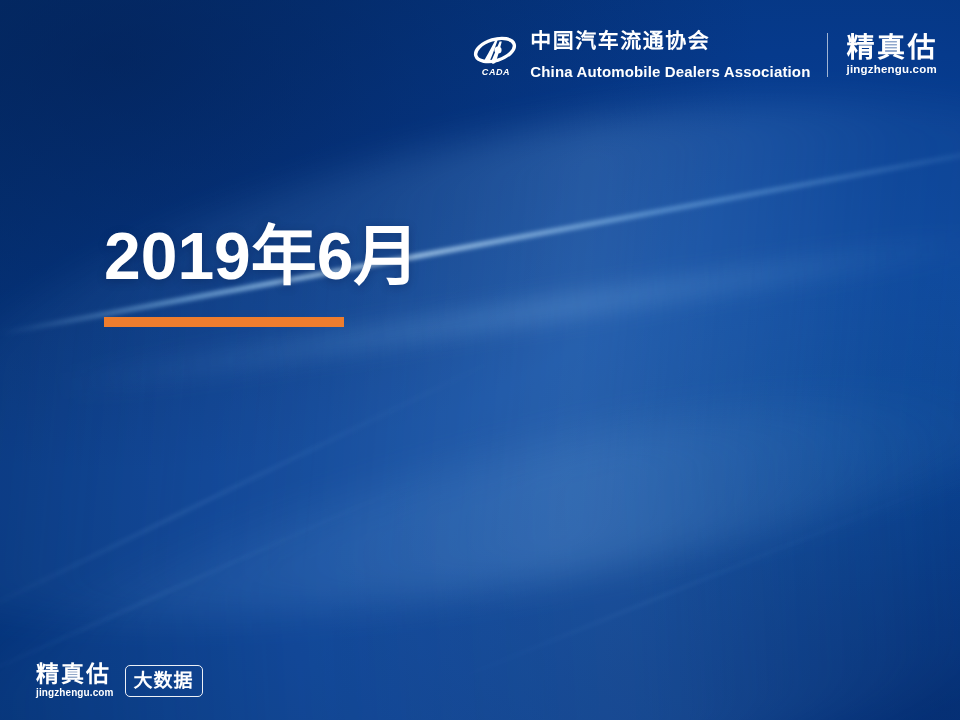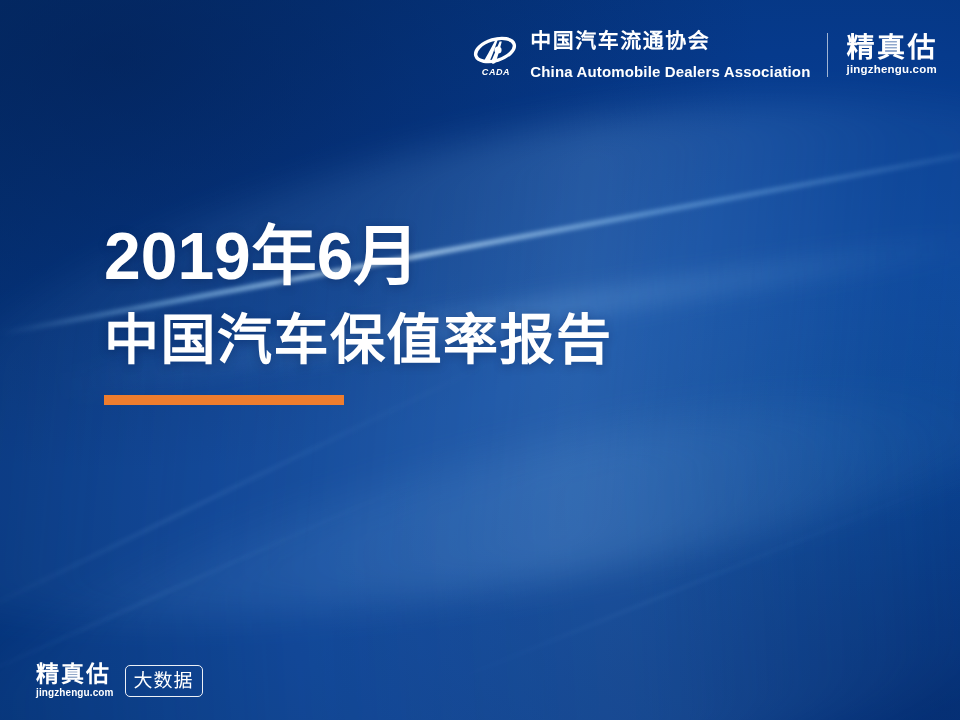--- a/index.html
+++ b/index.html
@@ -178,20 +178,21 @@
     letter-spacing: 0.2px;
     line-height: 1;
     white-space: nowrap;
   }
 
   
   .title-block {
     position: absolute;
     left: 104px;
     top: 222px;
+    text-align: right;
   }
   .title-year {
     color: #ffffff;
     font-size: 66px;
     font-weight: 700;
     line-height: 1.04;
     letter-spacing: 0px;
     white-space: nowrap;
     text-shadow: 0 2px 10px rgba(0,20,60,0.30);
   }
@@ -237,21 +238,21 @@
     letter-spacing: 0.1px;
     line-height: 1;
     white-space: nowrap;
   }
   .footer-badge {
     border: 1.6px solid rgba(255,255,255,0.92);
     border-radius: 5px;
     padding: 5px 8px 6px;
     color: #ffffff;
     font-size: 19px;
-    font-weight: 400;
+    font-weight: 700;
     letter-spacing: 1px;
     line-height: 1;
     white-space: nowrap;
   }
 </style>
 </head>
 <body>
 
 <div class="slide">
 
@@ -290,21 +291,20 @@
     <span class="logo-divider"></span>
 
     <div class="jzg-logo">
       <span class="jzg-cn">精真估</span>
       <span class="jzg-en">jingzhengu.com</span>
     </div>
   </div>
 
   <div class="title-block">
     <div class="title-year">2019年6月</div>
-    <div class="title-main">中国汽车保值率报告</div>
     <div class="title-rule"></div>
   </div>
 
   <div class="footer">
     <span class="footer-words">
       <span class="footer-cn">精真估</span>
       <span class="footer-en">jingzhengu.com</span>
     </span>
     <span class="footer-badge">大数据</span>
   </div>

